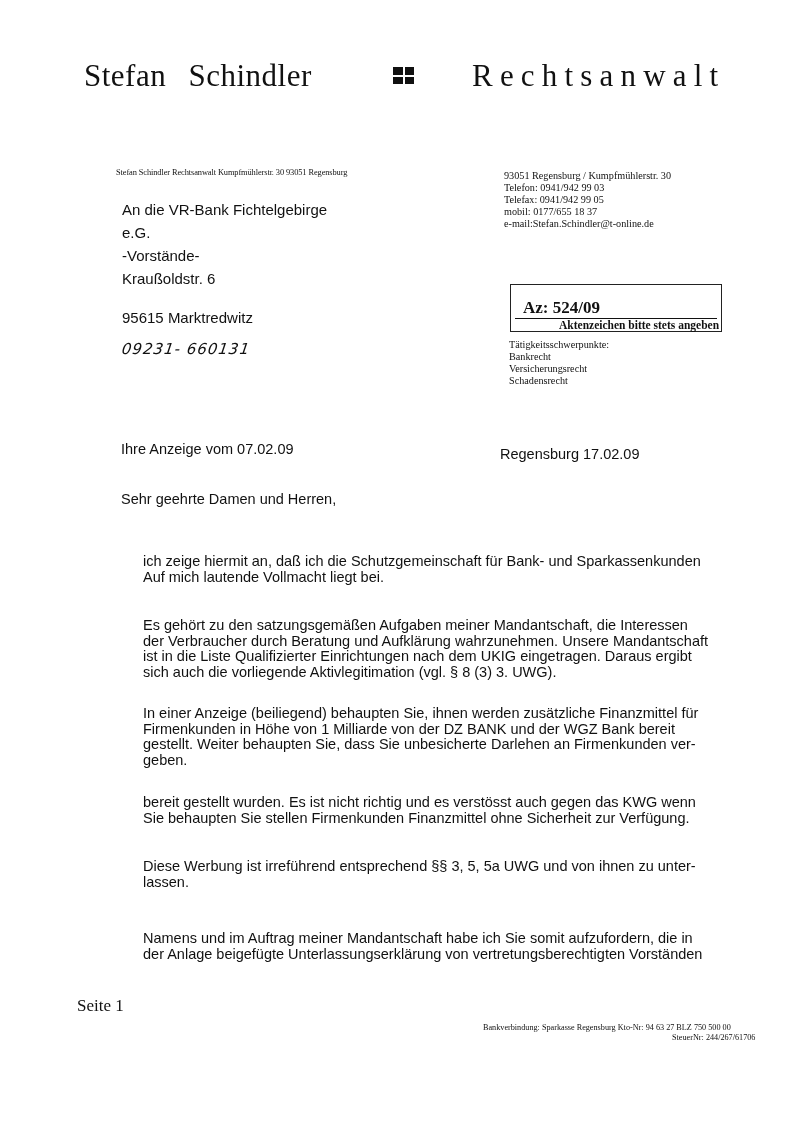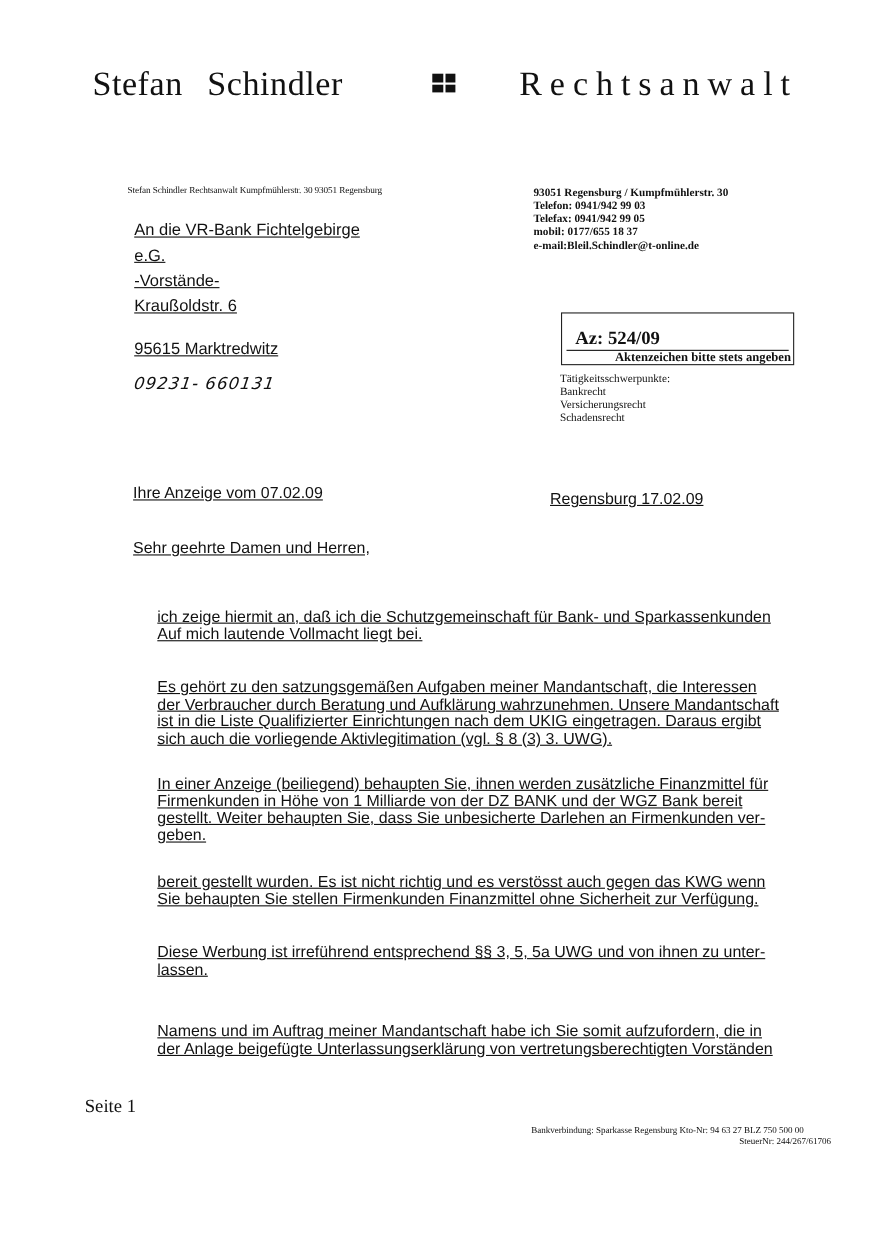--- a/index.html
+++ b/index.html
@@ -1,29 +1,29 @@
 <!DOCTYPE html>
 <html><head>
 <meta charset="utf-8">
 <style>
   html, body { margin: 0; padding: 0; background: #ffffff; }
   body { width: 800px; height: 1131px; position: relative; overflow: hidden; color: #111; }
   .serif { font-family: "Liberation Serif", "DejaVu Serif", serif; }
-  .sans { font-family: "Liberation Sans", "DejaVu Sans", sans-serif; text-decoration: underline; }
+  .sans { font-family: "Liberation Sans", "DejaVu Sans", sans-serif; }
   .abs { position: absolute; white-space: nowrap; }
 
   
   #lh-name { left: 84px; top: 58px; font-size: 31px; letter-spacing: 0.5px; word-spacing: 14px; }
   #lh-title { left: 472px; top: 58px; font-size: 31px; letter-spacing: 7.2px; }
   #lh-logo { left: 393px; top: 67px; width: 21px; height: 17px; display: grid; grid-template-columns: 1fr 1fr; grid-template-rows: 1fr 1fr; gap: 2px; }
   #lh-logo span { background: #111; }
 
   #sender-line { left: 116px; top: 168px; font-size: 8.4px; letter-spacing: -0.1px; }
 
-  .contact { left: 485px; font-size: 10.2px; line-height: 12px; font-weight: bold; }
+  .contact { left: 504px; font-size: 10.2px; line-height: 12px; }
 
   .addr { left: 122px; font-size: 15px; }
 
   .handwritten { left: 122px; top: 340px; font-size: 15px; font-style: italic; font-family: "DejaVu Sans", sans-serif; letter-spacing: 1px; transform: skewX(-8deg); }
 
   #ref-box { left: 510px; top: 284px; width: 210px; height: 46px; border: 1.3px solid #222; font-weight: bold; }
   #ref-az { left: 12px; top: 13px; font-size: 17px; }
   #ref-rule { position: absolute; left: 4px; right: 4px; top: 33px; border-top: 1.5px solid #111; }
   #ref-hint { left: 16px; top: 34px; font-size: 11.5px; margin-left: 32px; }
 
@@ -48,21 +48,21 @@
     <span></span>
   </div>
 <div class="abs serif" id="lh-title">Rechtsanwalt</div>
 
 <div class="abs serif" id="sender-line">Stefan Schindler Rechtsanwalt  Kumpfmühlerstr. 30  93051 Regensburg</div>
 
 <div class="abs serif contact" style="top:170px">93051 Regensburg / Kumpfmühlerstr. 30</div>
 <div class="abs serif contact" style="top:182px">Telefon: 0941/942 99 03</div>
 <div class="abs serif contact" style="top:194px">Telefax: 0941/942 99 05</div>
 <div class="abs serif contact" style="top:206px">mobil: 0177/655 18 37</div>
-<div class="abs serif contact" style="top:218px">e-mail:Bleil.Schindler@t-online.de</div>
+<div class="abs serif contact" style="top:218px">e-mail:Stefan.Schindler@t-online.de</div>
 
 <div class="abs sans addr" style="top:201px">An die VR-Bank Fichtelgebirge</div>
 <div class="abs sans addr" style="top:224px">e.G.</div>
 <div class="abs sans addr" style="top:247px">-Vorstände-</div>
 <div class="abs sans addr" style="top:270px">Kraußoldstr. 6</div>
 <div class="abs sans addr" style="top:309px">95615 Marktredwitz</div>
 <div class="abs handwritten">09231- 660131</div>
 
 <div class="abs" id="ref-box">
   <div class="abs serif" id="ref-az">Az: 524/09</div>

